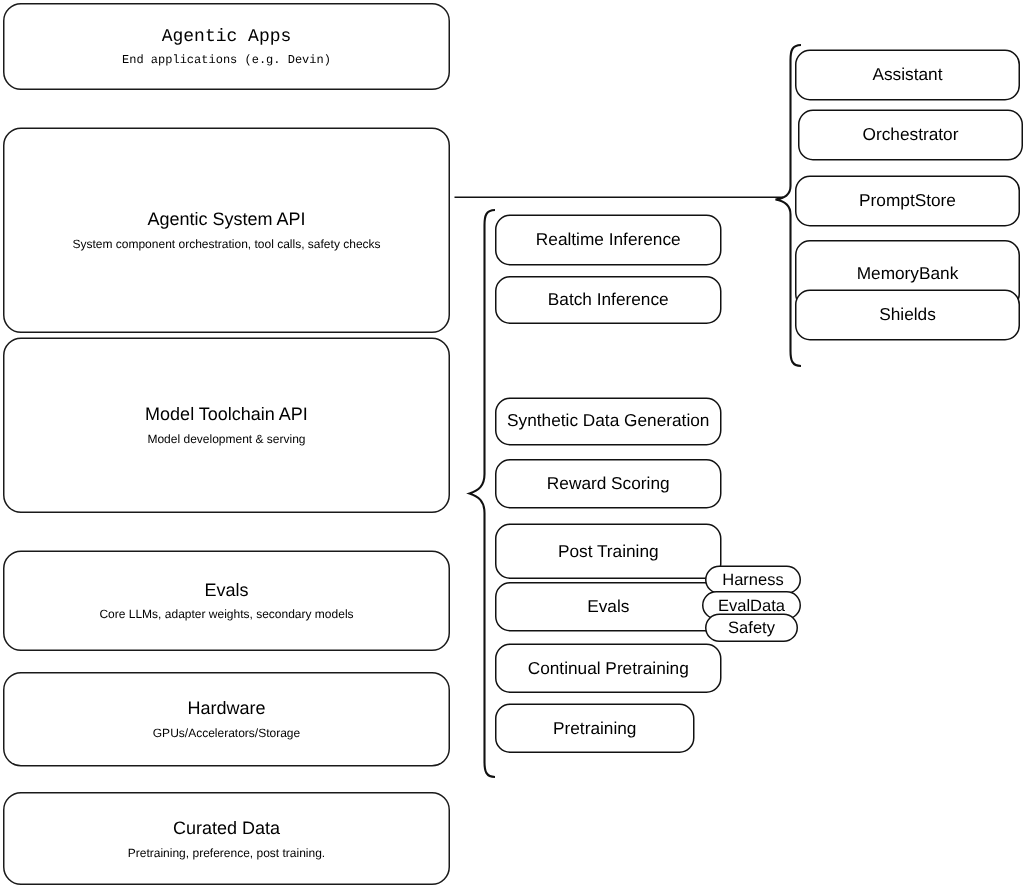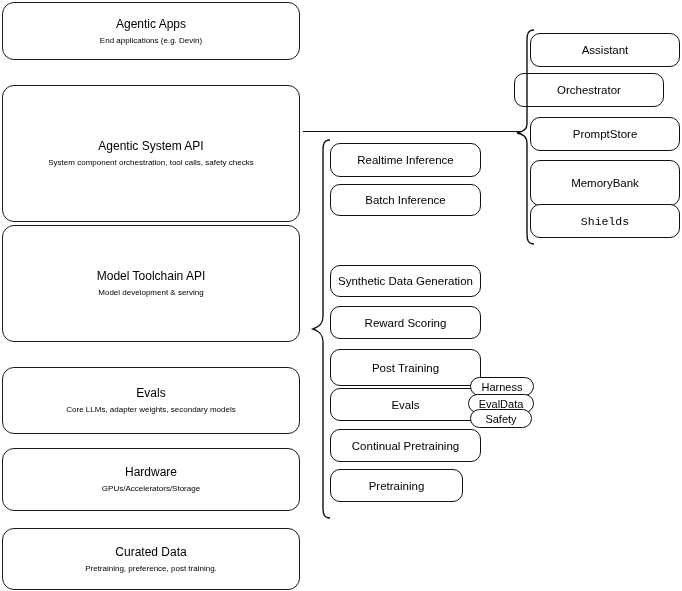--- a/index.html
+++ b/index.html
@@ -75,21 +75,21 @@
     background: #111111;
     height: 1.2px;
     z-index: 0;
   }
 </style>
 </head>
 <body>
 
 <div id="canvas">
 
-  <div class="box" style="left:2px; top:2px; width:298px; height:58px;">
+  <div class="box" style="left:2px; top:2px; width:298px; height:58px;font-family:Liberation Mono, monospace;">
     <div class="title">Agentic Apps</div>
     <div class="subtitle">End applications (e.g. Devin)</div>
   </div>
 
   <div class="box" style="left:2px; top:85px; width:298px; height:137px;">
     <div class="title">Agentic System API</div>
     <div class="subtitle">System component orchestration, tool calls, safety checks</div>
   </div>
 
   <div class="box" style="left:2px; top:225px; width:298px; height:117px;">
@@ -153,26 +153,26 @@
     <span>Safety</span>
   </div>
 
   <svg class="brace" style="left:514px; top:28px;" width="22" height="220" viewBox="0 0 22 220">
     <path d="M20 2 C14 2, 13 6, 13 12 L13 96 C13 102, 9 104, 3 105 C9 106, 13 109, 13 115 L13 206 C13 212, 14 216, 20 216" fill="none" stroke="#111111" stroke-width="1.4"></path>
   </svg>
 
   <div class="stack-box" style="left:530px; top:33px; width:150px; height:34px;">
     <span>Assistant</span>
   </div>
-  <div class="stack-box" style="left:514px; top:73px; width:150px; height:34px;">
+  <div class="stack-box" style="left:532px; top:73px; width:150px; height:34px;">
     <span>Orchestrator</span>
   </div>
   <div class="stack-box" style="left:530px; top:117px; width:150px; height:34px;">
     <span>PromptStore</span>
   </div>
   <div class="stack-box" style="left:530px; top:160px; width:150px; height:46px;">
     <span>MemoryBank</span>
   </div>
-  <div class="stack-box" style="left:530px; top:204px; width:150px; height:34px;font-family:Liberation Mono, monospace;">
+  <div class="stack-box" style="left:530px; top:193px; width:150px; height:34px;">
     <span>Shields</span>
   </div>
 
 </div>
 
 </body></html>

